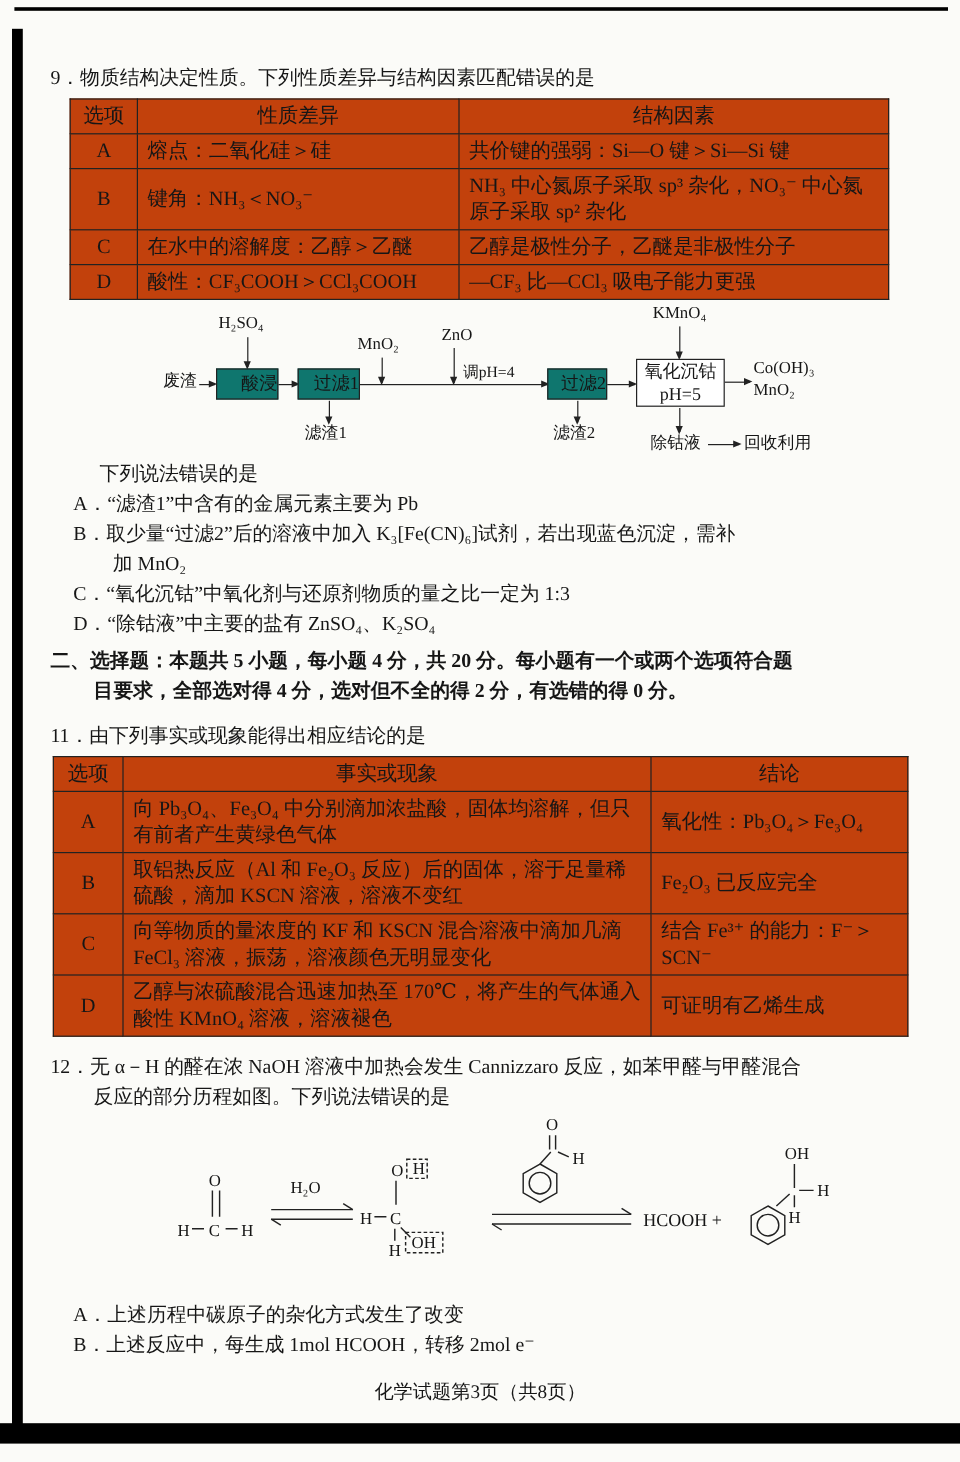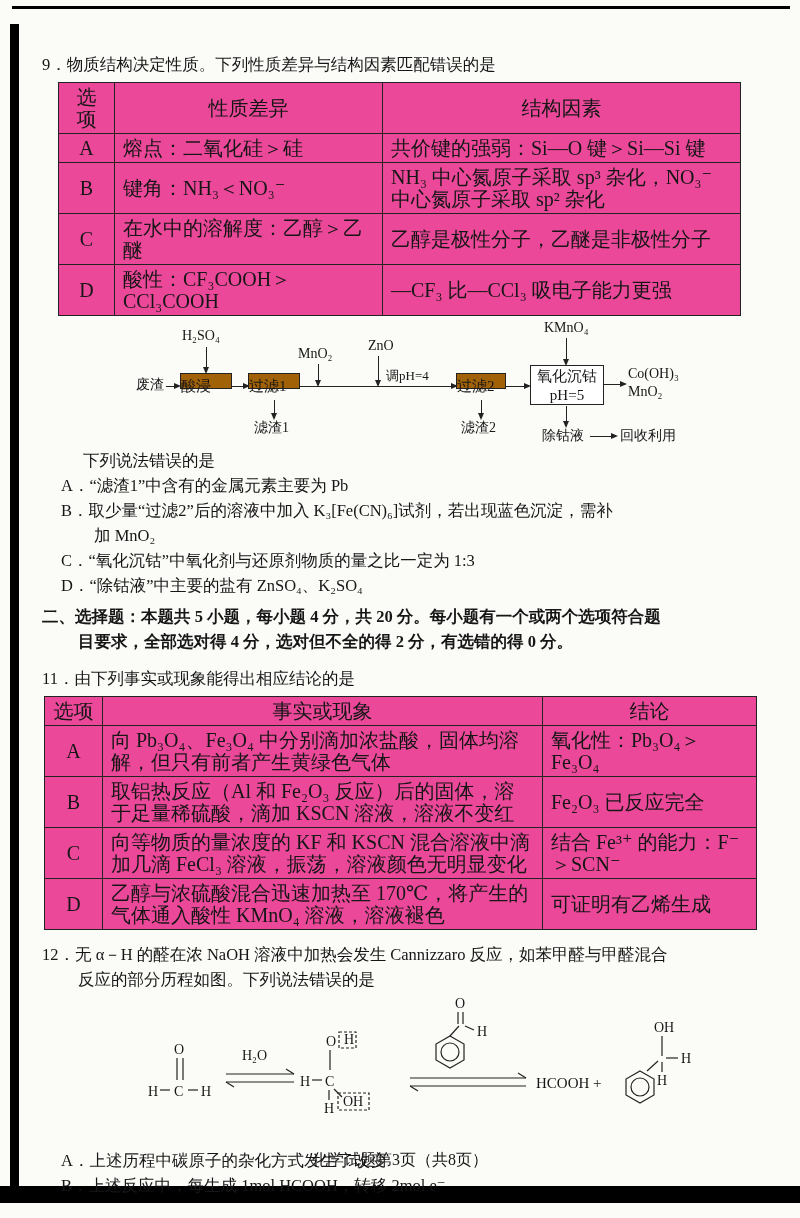--- a/index.html
+++ b/index.html
@@ -4,32 +4,32 @@
 <style>
   *{margin:0;padding:0;box-sizing:border-box}
   html,body{width:800px;height:1218px}
   body{background:#fbfbf8;font-family:"Liberation Serif","DejaVu Serif",serif;color:#161616;position:relative;overflow:hidden}
   .scan{position:absolute;background:#000}
   .content{position:absolute;left:42px;top:52px;width:716px}
   .stem{font-size:16.5px;line-height:25px;white-space:pre-wrap}
   .hang{padding-left:36px;text-indent:-36px}
   .bold{font-weight:bold}
   .mt4{margin-top:12px}.mt6{margin-top:6px}
-  table{border-collapse:collapse;table-layout:fixed;font-size:20px;line-height:22px;background:#ec4899}
+  table{border-collapse:collapse;table-layout:fixed;font-size:17px;line-height:22px;background:#c2410c}
   .t9{width:682px;margin:5px 0 4px 16px}
   .t11{width:712px;margin:5px 0 4px 2px}
   td,th{border:1.4px solid #222;padding:3px 8px;vertical-align:middle}
   th{text-align:center;font-weight:normal}
   .opt-col{text-align:center}
   .opts{margin-left:19px}
   .opt{font-size:16.5px;line-height:25px;white-space:pre-wrap;padding-left:33px;text-indent:-33px}
   .prompt{margin-left:41px;font-size:16.5px;line-height:25px}
   .flow{position:relative;height:128px;margin-top:2px;font-size:14px}
   .fl{position:absolute;white-space:nowrap;font-size:14px;line-height:16px}
-  .fbox{position:absolute;border:1.4px solid #222;text-align:left;font-size:15px;line-height:24px;height:16px;background:#a16207}
+  .fbox{position:absolute;border:1.4px solid #222;text-align:right;font-size:15px;line-height:24px;height:26px;background:#0f766e}
   .fbox2{position:absolute;border:1.4px solid #222;text-align:center;font-size:15px;line-height:19px;height:40px;padding-top:1px;background:#fff}
   .harrow{position:absolute;height:0;border-top:1.4px solid #222}
   .harrow::after{content:"";position:absolute;right:-2px;top:-4.4px;width:0;height:0;border-left:7px solid #222;border-top:3.6px solid transparent;border-bottom:3.6px solid transparent}
   .varrow{position:absolute;width:0;border-left:1.4px solid #222}
   .varrow::after{content:"";position:absolute;bottom:-2px;left:-4.4px;width:0;height:0;border-top:7px solid #222;border-left:3.6px solid transparent;border-right:3.6px solid transparent}
   .diagram{margin:4px 0 0 56px}
   svg text{font-family:"Liberation Serif","DejaVu Serif",serif;font-size:14px;fill:#161616}
   svg .big{font-size:15px}
   svg line, svg polygon, svg circle, svg rect{stroke:#222;stroke-width:1.2;fill:none}
   .footer{position:absolute;left:0;top:1150px;width:800px;text-align:center;font-size:16px}

